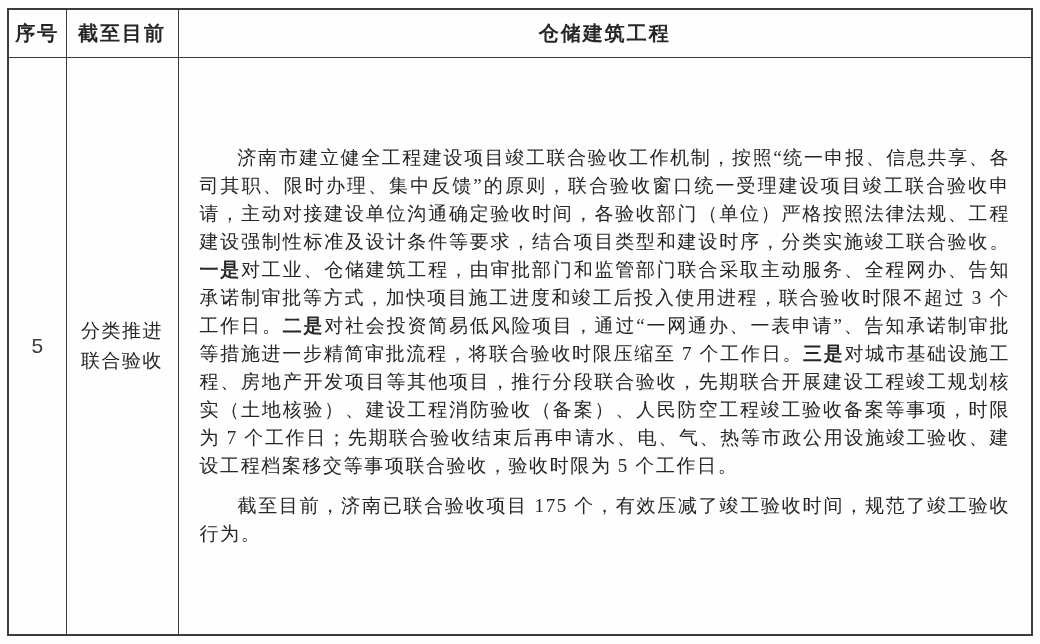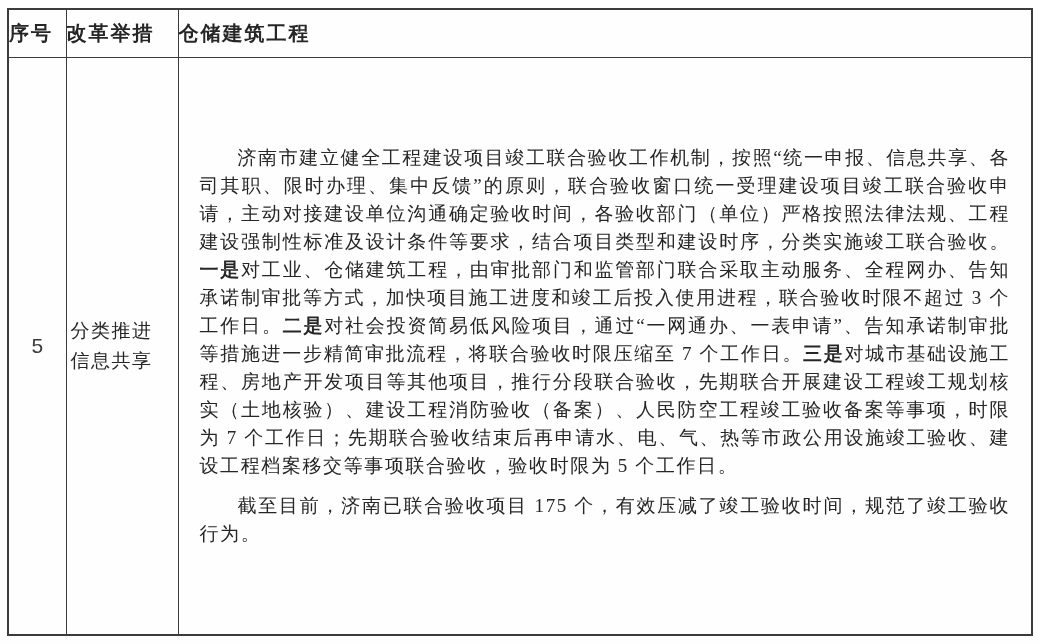--- a/index.html
+++ b/index.html
@@ -32,36 +32,36 @@
   table.doc-table, table.doc-table th, table.doc-table td {
     border: 1.5px solid #3b3b3b;
   }
   table.doc-table {
     border-width: 2.5px;
   }
   th {
     font-weight: bold;
     font-size: 20px;
     letter-spacing: 2px;
-    text-align: left;
+    text-align: center;
     vertical-align: middle;
     padding: 0;
   }
   tr.header-row { height: 48px; }
   .col-serial  { width: 58px; }
   .col-measure { width: 112px; }
   td.cell-serial {
     text-align: center;
     vertical-align: middle;
     font-size: 21px;
     color: #3a3a3a;
     font-family: "Liberation Sans", "DejaVu Sans", sans-serif;
   }
   td.cell-measure {
-    text-align: left;
+    text-align: center;
     vertical-align: middle;
     font-size: 19px;
     letter-spacing: 1.5px;
     padding: 0 4px;
   }
   td.cell-measure .measure-line {
     line-height: 30px;
   }
   td.cell-details {
     vertical-align: middle;
@@ -86,30 +86,30 @@
 <div class="page">
   <table class="doc-table">
     <colgroup>
       <col class="col-serial">
       <col class="col-measure">
       <col>
     </colgroup>
     <thead>
       <tr class="header-row">
         <th>序号</th>
-        <th>改革举措</th>
+        <th>截至目前</th>
         <th>仓储建筑工程</th>
       </tr>
     </thead>
     <tbody>
       <tr>
         <td class="cell-serial">5</td>
         <td class="cell-measure">
           <div class="measure-line">分类推进</div>
-          <div class="measure-line">信息共享</div>
+          <div class="measure-line">联合验收</div>
         </td>
         <td class="cell-details">
           <div class="details-text">
             <p class="para"><span>济南市建立健全工程建设项目竣工联合验收工作机制，按照“统一申报、信息共享、各司其职、限时办理、集中反馈”的原则，联合验收窗口统一受理建设项目竣工联合验收申请，主动对接建设单位沟通确定验收时间，各验收部门（单位）严格按照法律法规、工程建设强制性标准及设计条件等要求，结合项目类型和建设时序，分类实施竣工联合验收。</span><span class="b">一是</span><span>对工业、仓储建筑工程，由审批部门和监管部门联合采取主动服务、全程网办、告知承诺制审批等方式，加快项目施工进度和竣工后投入使用进程，联合验收时限不超过 3 个工作日。</span><span class="b">二是</span><span>对社会投资简易低风险项目，通过“一网通办、一表申请”、告知承诺制审批等措施进一步精简审批流程，将联合验收时限压缩至 7 个工作日。</span><span class="b">三是</span><span>对城市基础设施工程、房地产开发项目等其他项目，推行分段联合验收，先期联合开展建设工程竣工规划核实（土地核验）、建设工程消防验收（备案）、人民防空工程竣工验收备案等事项，时限为 7 个工作日；先期联合验收结束后再申请水、电、气、热等市政公用设施竣工验收、建设工程档案移交等事项联合验收，验收时限为 5 个工作日。</span></p>
             <p class="para"><span>截至目前，济南已联合验收项目 175 个，有效压减了竣工验收时间，规范了竣工验收行为。</span></p>
           </div>
         </td>
       </tr>
     </tbody>
   </table>

